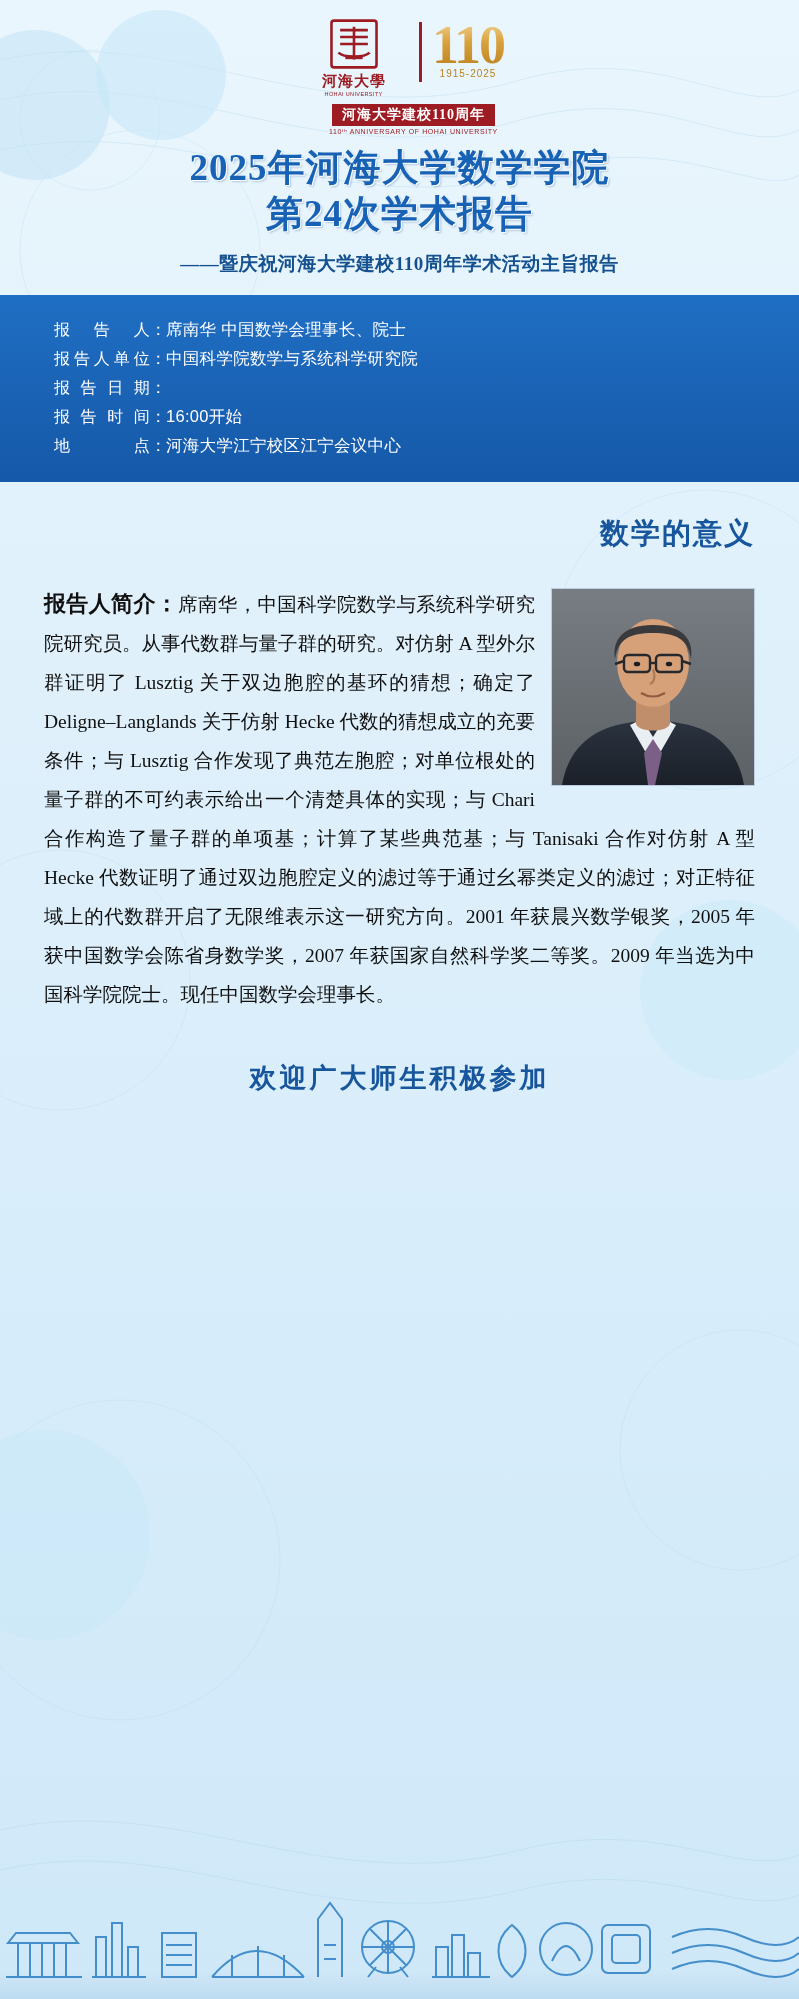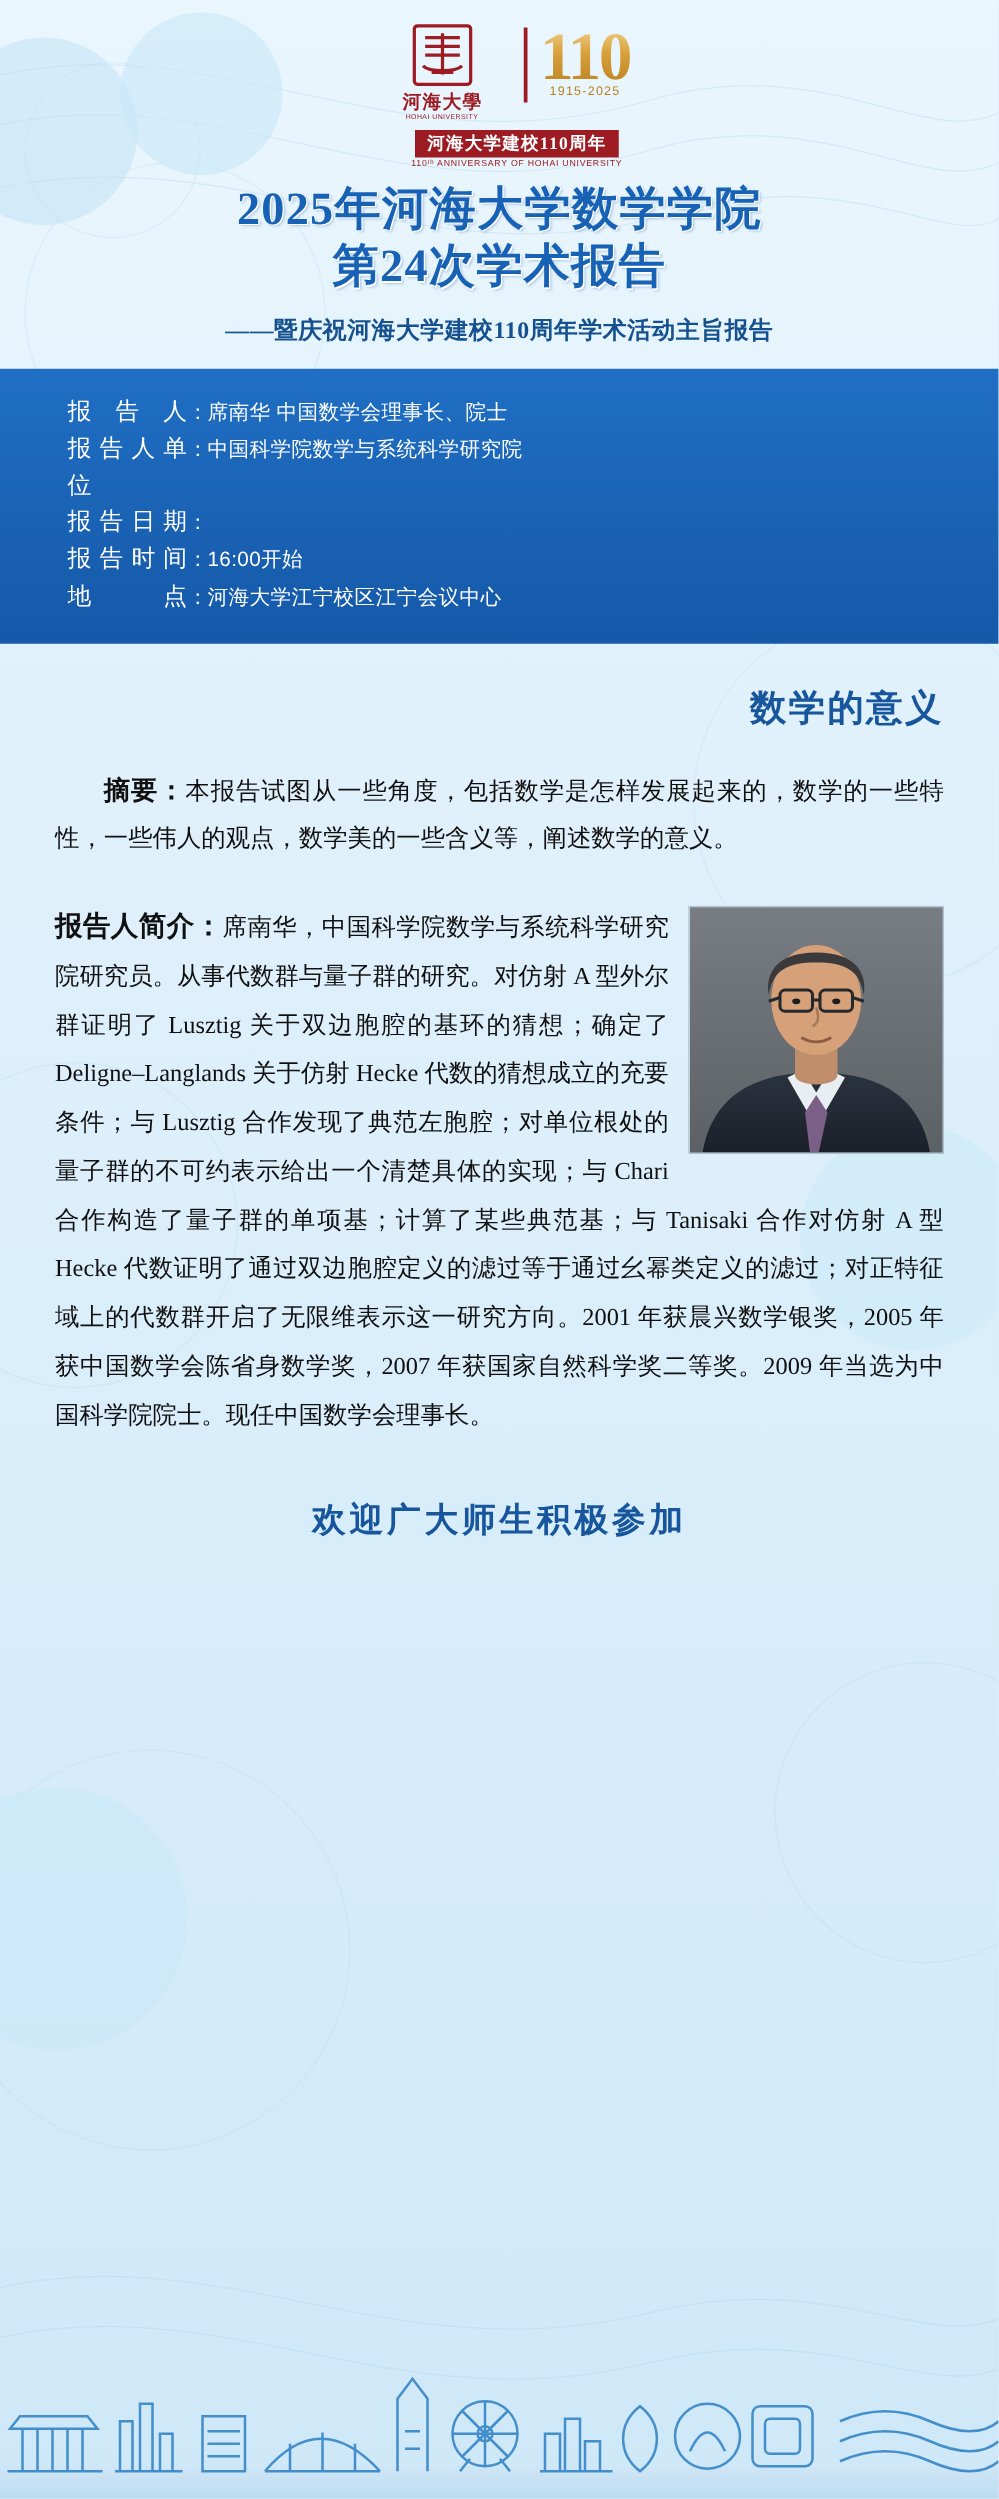--- a/index.html
+++ b/index.html
@@ -137,21 +137,21 @@
     align-items: baseline;
     font-size: 16.5px;
     line-height: 29px;
     letter-spacing: .3px;
   }
   .info-label {
     width: 96px;
     flex: 0 0 96px;
     text-align: justify;
     text-align-last: justify;
-    font-size: 19px;
+    font-size: 16px;
   }
   .info-colon {
     width: 16px;
     flex: 0 0 16px;
     text-align: center;
   }
   .info-value { flex: 1; }
 
   
   .body-wrap {
@@ -321,23 +321,20 @@
       <span class="info-label">地点</span>
       <span class="info-colon">：</span>
       <span class="info-value">河海大学江宁校区江宁会议中心</span>
     </div>
   </div>
 
   <div class="body-wrap">
 
     <div class="talk-title">数学的意义</div>
 
-    <div class="abstract">
-      <span class="lead">摘要：</span><span>本报告试图从一些角度，包括数学是怎样发展起来的，数学的一些特性，一些伟人的观点，数学美的一些含义等，阐述数学的意义。</span>
-    </div>
 
     <div class="bio-block">
       <div class="portrait">
         <svg viewBox="0 0 202 196" width="202" height="196">
           <defs>
             <linearGradient id="bgp" x1="0" y1="0" x2="0" y2="1">
               <stop offset="0%" stop-color="#787d83"></stop>
               <stop offset="100%" stop-color="#5c6166"></stop>
             </linearGradient>
             <linearGradient id="suit" x1="0" y1="0" x2="0" y2="1">

